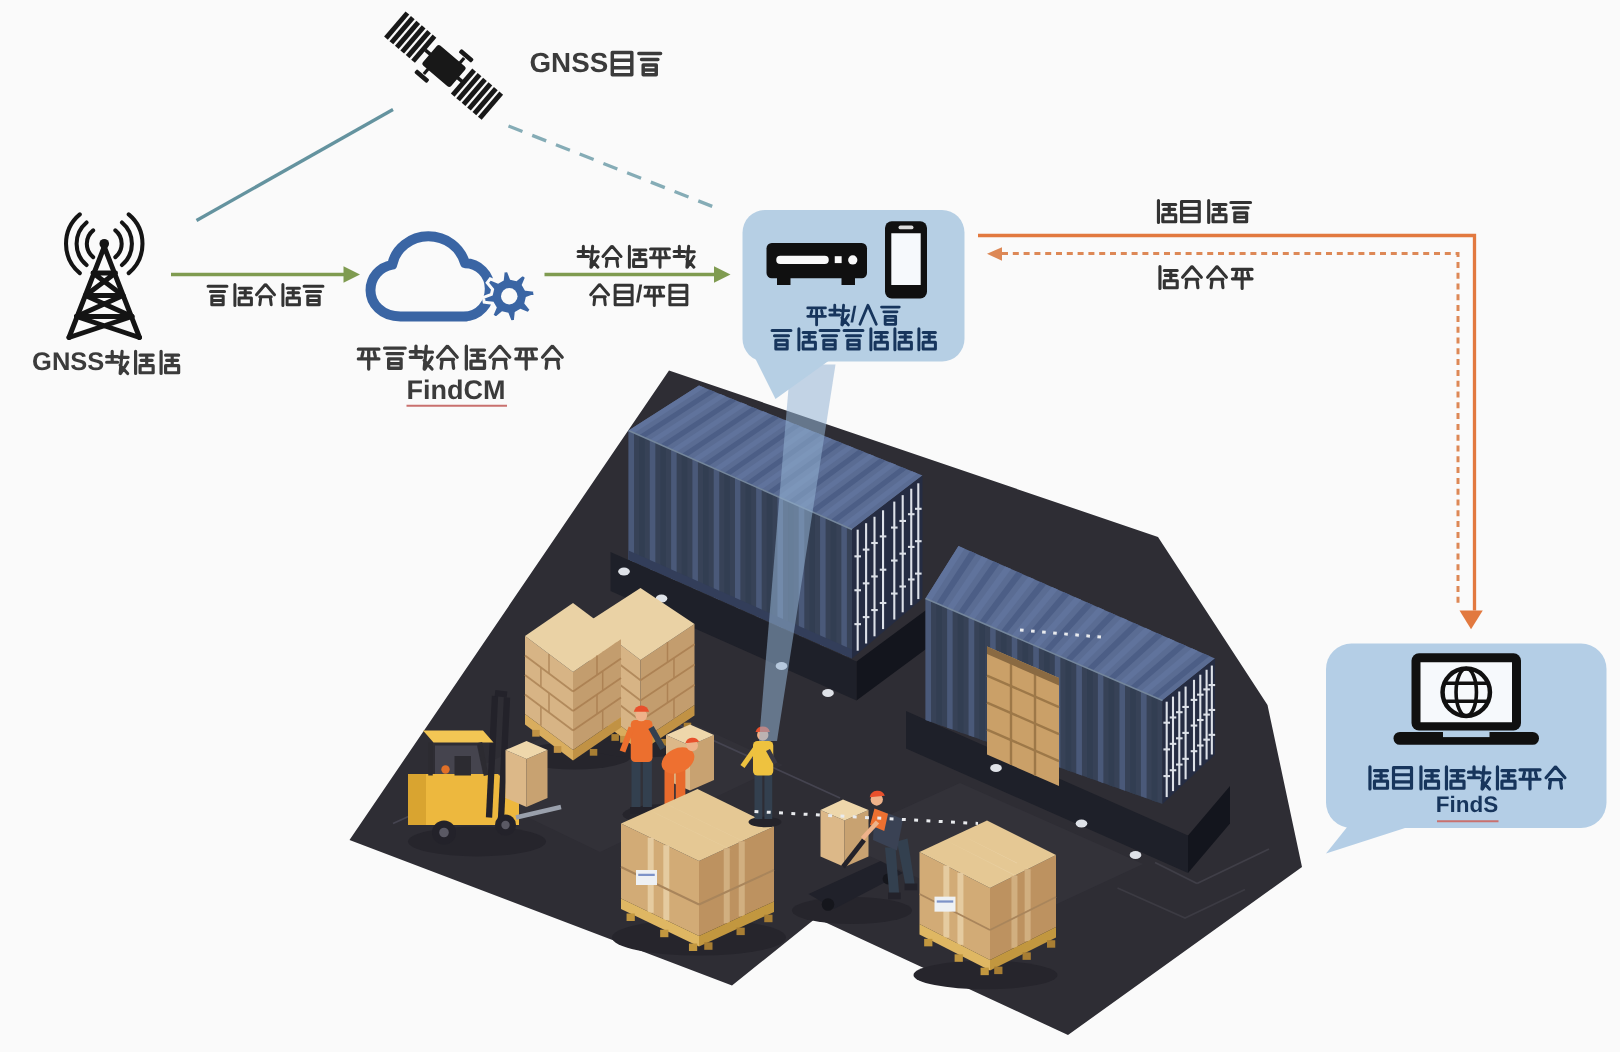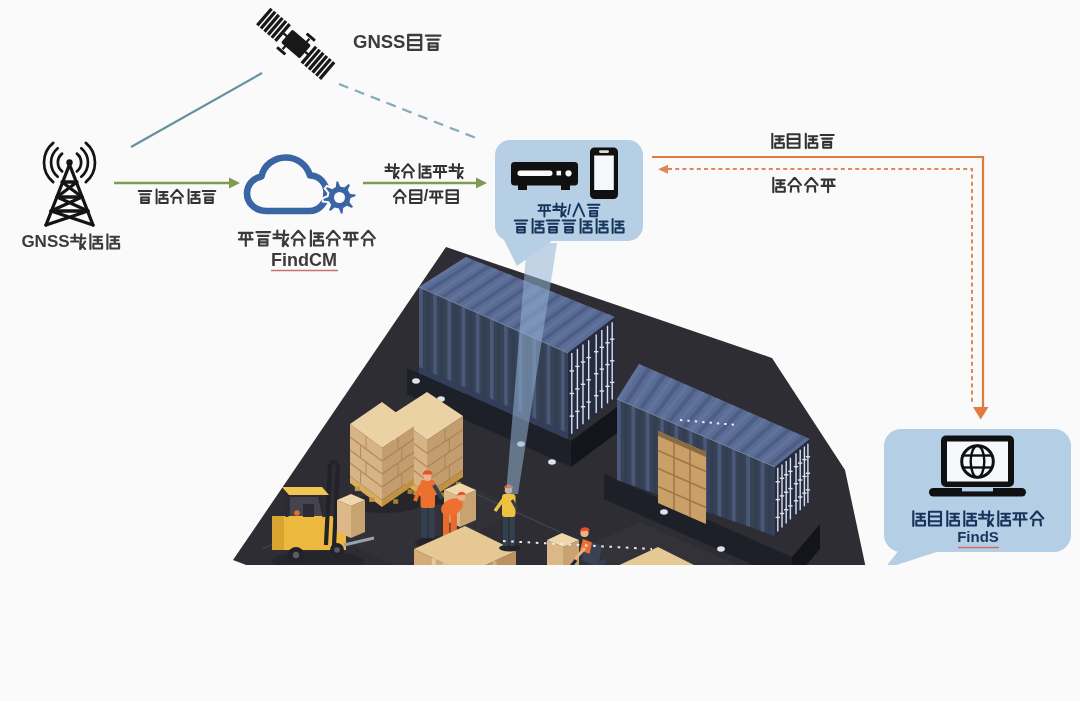--- a/index.html
+++ b/index.html
@@ -1,14 +1,14 @@
 <!DOCTYPE html>
 <html><head><meta charset="utf-8"><style>
 html,body{margin:0;padding:0;background:#fafafa}
-#page{position:relative;width:1080px;height:565px;background:#fafafa;overflow:hidden}
+#page{position:relative;width:1080px;height:701px;background:#fafafa;overflow:hidden}
 </style></head><body>
 <div id="page">
 <svg width="1080" height="701" viewBox="0 0 1080 701" xmlns="http://www.w3.org/2000/svg">
 <line x1="262.0" y1="73.0" x2="131.0" y2="147.0" stroke="#64939f" stroke-width="2.2"></line>
 <line x1="339.0" y1="84.0" x2="481.0" y2="140.0" stroke="#85acb6" stroke-width="2.2" stroke-dasharray="10 7"></line>
 <line x1="114.0" y1="183.0" x2="231.0" y2="183.0" stroke="#7f9b50" stroke-width="2.4"></line>
 <polygon points="229.0,177.5 240.0,183.0 229.0,188.5" fill="#7f9b50"></polygon>
 <line x1="363.0" y1="183.0" x2="478.0" y2="183.0" stroke="#7f9b50" stroke-width="2.4"></line>
 <polygon points="476.0,177.5 487.0,183.0 476.0,188.5" fill="#7f9b50"></polygon>
 <polyline points="652,157 983,157 983,407" fill="none" stroke="#e2793f" stroke-width="2.2"></polyline>

